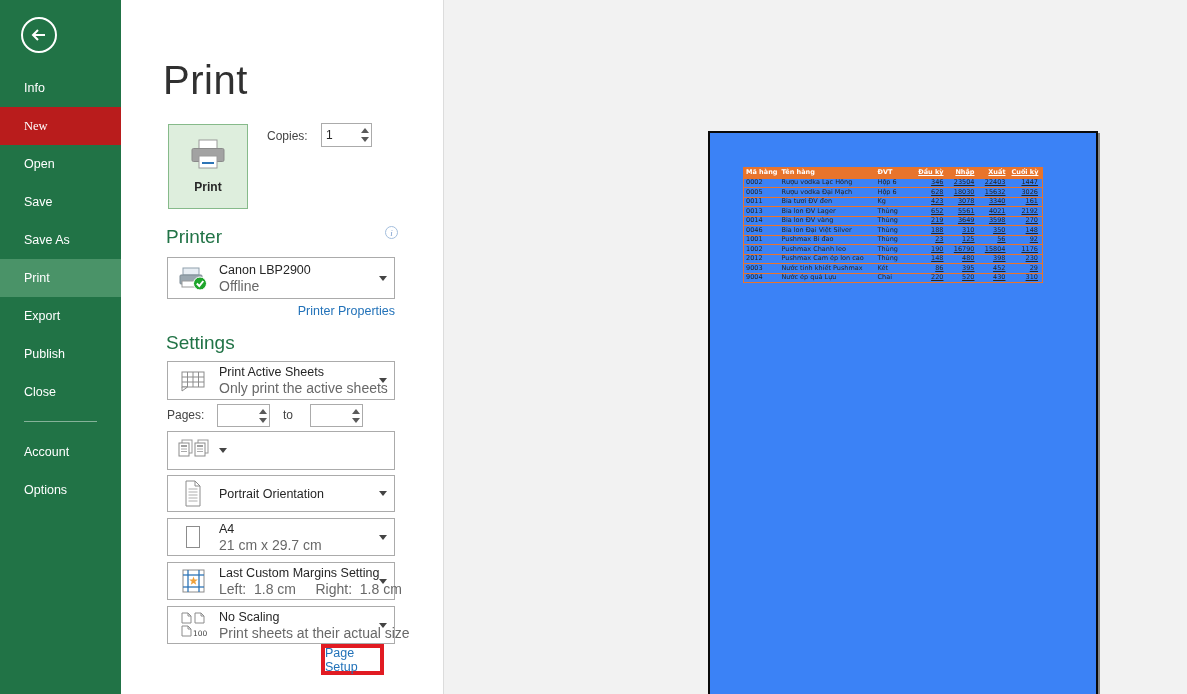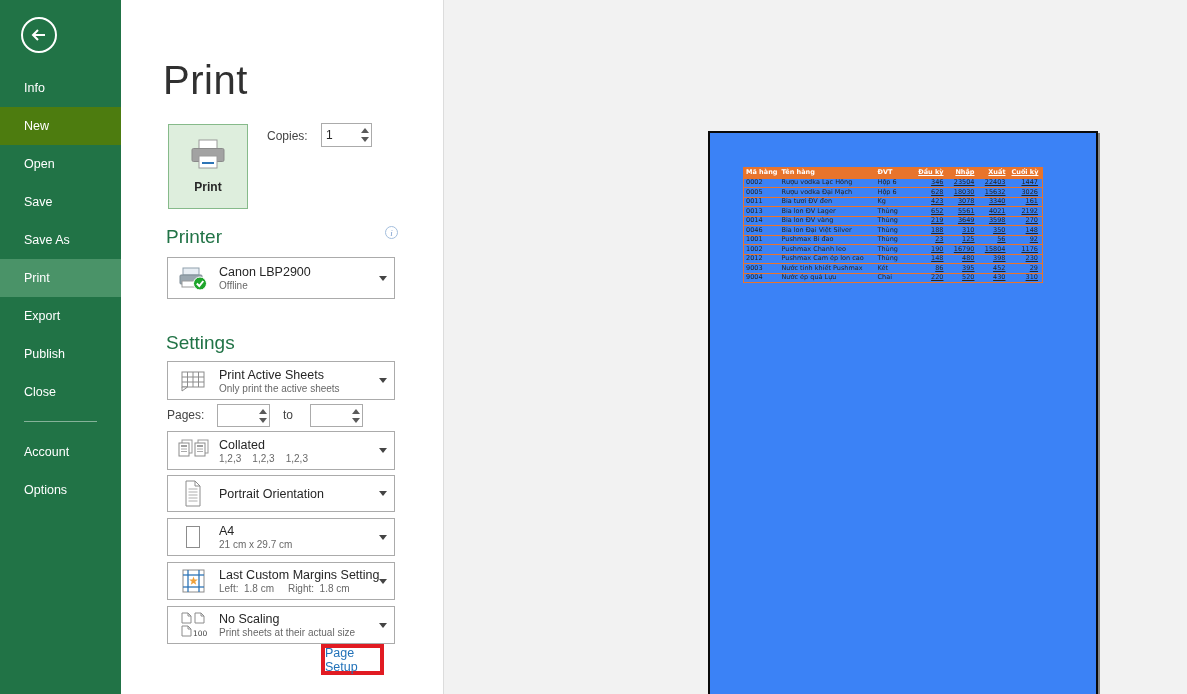--- a/index.html
+++ b/index.html
@@ -10,21 +10,21 @@
     -webkit-font-smoothing:antialiased;
   }
 
   
   .sidebar { position:absolute; left:0; top:0; width:121px; height:694px; background:#217346; }
   .back-btn { position:absolute; left:21px; top:17px; width:36px; height:36px;
     border:2px solid #fff; border-radius:50%; display:flex; align-items:center; justify-content:center; cursor:pointer; }
   .nav { position:absolute; top:69px; left:0; right:0; }
   .nav-item { height:38px; line-height:38px; padding-left:24px; color:#fff;
     font-size:12.5px; cursor:pointer; }
-  .nav-item.hover { background:#4d7c0f; }
+  .nav-item.hover { background:#b91c1c;font-family:Liberation Serif, serif; }
   .nav-item.selected { background:#4a9368; }
   .nav-divider { height:1px; margin:10px 24px 11px 24px; background:rgba(255,255,255,.45); }
 
   
   .titlebar-text { position:absolute; left:443px; top:2px; width:490px; text-align:center;
     font-size:12px; color:#3c3c3c; }
 
   
   .panel { position:absolute; left:121px; top:20px; width:322px; height:674px; background:#fff; }
   .page-title { position:absolute; left:42px; top:38px; font-size:40px; font-weight:400;
@@ -51,21 +51,21 @@
   .info-icon { position:absolute; left:264px; top:206px; width:13px; height:13px; border-radius:50%;
     border:1px solid #a3bedd; color:#7d9fce; font-size:9px; font-style:italic;
     display:flex; align-items:center; justify-content:center; font-family:"Liberation Serif",serif; }
   .info-icon::before { content:"i"; }
 
   .dd { position:absolute; left:46px; width:228px; background:#fff; border:1px solid #ababab;
     display:flex; align-items:center; padding:0 7px 0 8px; gap:9px; cursor:pointer; }
   .dd .icon-slot { width:34px; flex:none; display:flex; align-items:center; justify-content:center; }
   .dd .txt { flex:1; min-width:0; display:flex; flex-direction:column; justify-content:center; gap:1px; }
   .dd-title { font-size:12.5px; color:#262626; white-space:nowrap; }
-  .dd-sub { font-size:10px; color:#686868; white-space:pre; }
+  .dd-sub { font-size:14px; color:#686868; white-space:pre; }
   .caret { width:0; height:0; flex:none; border-left:4px solid transparent;
     border-right:4px solid transparent; border-top:5px solid #444; }
 
   .link { font-size:12.5px; color:#2272b9; cursor:pointer; text-decoration:none; }
   .props-link-row { position:absolute; left:46px; top:281px; width:228px; text-align:right; }
   .pages-label { position:absolute; left:46px; top:388px; font-size:12px; color:#444; }
   .to-label { position:absolute; left:162px; top:388px; font-size:12px; color:#444; }
 
   .page-setup-box { position:absolute; left:200px; top:624px; width:63px; height:31px;
     border:4px solid #e11b22; display:flex; align-items:center; justify-content:center;
@@ -283,20 +283,23 @@
         <polyline points="18.8,17.5 21.3,20 25.3,15" fill="none" stroke="#fff" stroke-width="2"></polyline>
       </svg>
     </span>
     <span class="txt">
       <span class="dd-title">Canon LBP2900</span>
       <span class="dd-sub">Offline</span>
     </span>
     <span class="caret"></span>
   </div>
 
+  <div class="props-link-row">
+    <a class="link">Printer Properties</a>
+  </div>
 
   <h2 class="section-heading" style="top:312px;">Settings</h2>
 
   <div class="dd" style="top:341px; height:39px;">
     <span class="icon-slot">
       <svg width="28" height="24" viewBox="0 0 28 24">
         <rect x="3" y="3" width="22" height="15" fill="#fff" stroke="#8c8c8c"></rect>
         <line x1="8.5" y1="3" x2="8.5" y2="18" stroke="#8c8c8c"></line>
         <line x1="14" y1="3" x2="14" y2="18" stroke="#8c8c8c"></line>
         <line x1="19.5" y1="3" x2="19.5" y2="18" stroke="#8c8c8c"></line>
@@ -337,24 +340,20 @@
         <line x1="4" y1="8" x2="10" y2="8" stroke="#777" stroke-width="1.4"></line>
         <line x1="4" y1="11" x2="10" y2="11" stroke="#aaa"></line>
         <line x1="4" y1="13.5" x2="10" y2="13.5" stroke="#aaa"></line>
         <rect x="21" y="2" width="10" height="13" fill="#fff" stroke="#999"></rect>
         <rect x="18" y="5" width="10" height="13" fill="#fff" stroke="#8c8c8c"></rect>
         <line x1="20" y1="8" x2="26" y2="8" stroke="#777" stroke-width="1.4"></line>
         <line x1="20" y1="11" x2="26" y2="11" stroke="#aaa"></line>
         <line x1="20" y1="13.5" x2="26" y2="13.5" stroke="#aaa"></line>
       </svg>
     </span>
-    <span class="txt">
-      <span class="dd-title">Collated</span>
-      <span class="dd-sub">1,2,3    1,2,3    1,2,3</span>
-    </span>
     <span class="caret"></span>
   </div>
 
   <div class="dd" style="top:455px; height:37px;">
     <span class="icon-slot">
       <svg width="22" height="27" viewBox="0 0 22 27">
         <path d="M4 1 H13 L18 6 V26 H4 Z" fill="#fff" stroke="#8c8c8c"></path>
         <path d="M13 1 V6 H18" fill="none" stroke="#8c8c8c"></path>
         <line x1="6.5" y1="9" x2="15.5" y2="9" stroke="#adadad"></line>
         <line x1="6.5" y1="12" x2="15.5" y2="12" stroke="#adadad"></line>

